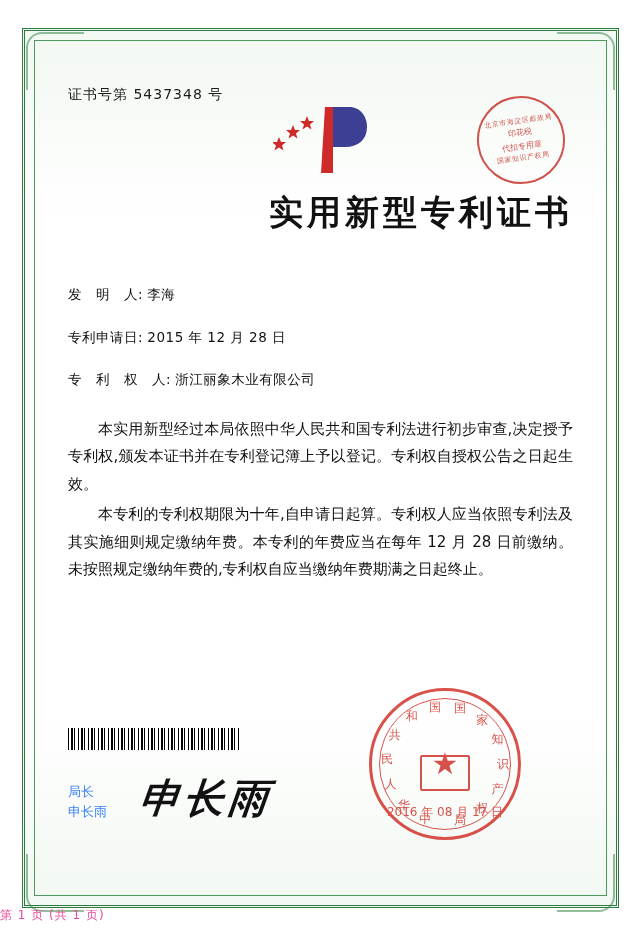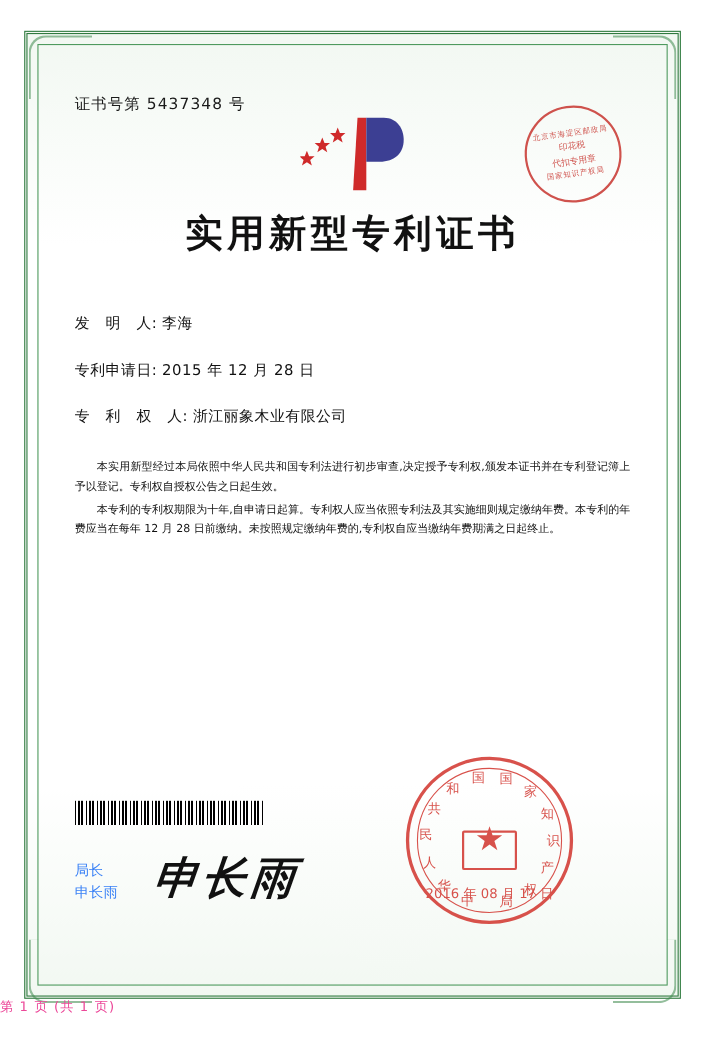--- a/index.html
+++ b/index.html
@@ -104,21 +104,21 @@
     font-size: 7px;
     letter-spacing: 1px;
     transform: scaleX(.95);
   }
   .stamp-top .core {
     font-size: 8px;
     margin: 2px 0;
   }
 
   .title {
-    text-align: center;
+    text-align: right;
     font-size: 34px;
     font-weight: bold;
     letter-spacing: 4px;
     color: #111;
     margin-top: 86px;
     font-family: "DejaVu Sans", sans-serif;
   }
 
   .fields {
     margin-top: 52px;
@@ -132,21 +132,21 @@
   }
   .field-label {
     letter-spacing: 0.5px;
   }
   .field-value {
     letter-spacing: 0.5px;
   }
 
   .paragraphs {
     margin-top: 16px;
-    font-size: 10px;
+    font-size: 15px;
     line-height: 1.85;
     color: #111;
     text-align: justify;
   }
   .paragraphs p {
     margin: 0 0 2px 0;
     text-indent: 2em;
   }
 
   .barcode {

